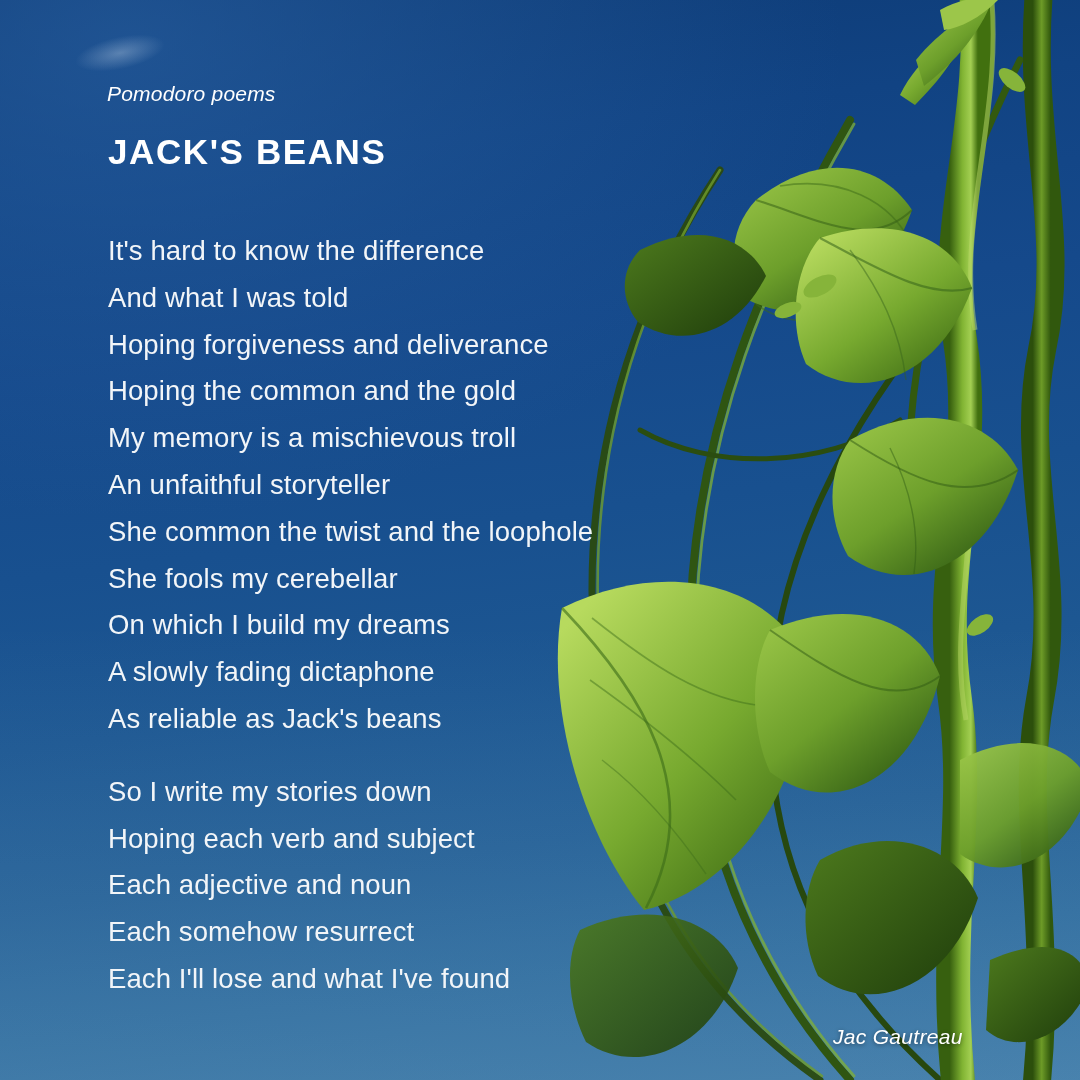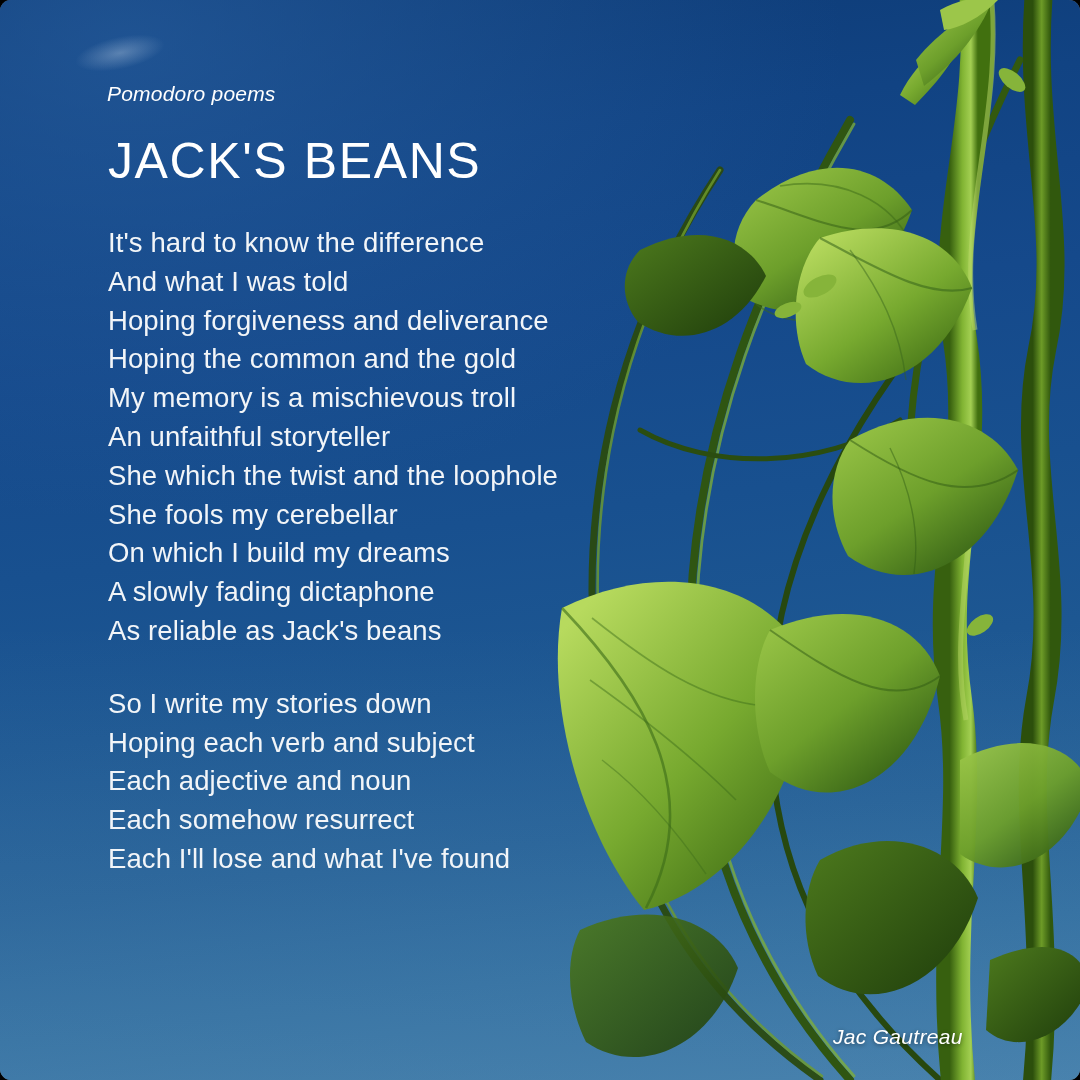--- a/index.html
+++ b/index.html
@@ -7,21 +7,20 @@
     padding: 0;
     background: #000;
   }
   .canvas {
     position: relative;
     width: 1080px;
     height: 1080px;
     overflow: hidden;
     font-family: "Liberation Sans", sans-serif;
     background: #737373;
-    border-radius: 11px;
   }
 
   
   .sky {
     position: absolute;
     inset: 0;
     background:
       radial-gradient(120% 80% at 12% 4%, rgba(40,95,160,0.65) 0%, rgba(20,58,110,0) 55%),
       linear-gradient(173deg,
         #0d3a74 0%,
@@ -65,39 +64,40 @@
     font-size: 21px;
     font-style: italic;
     color: #ffffff;
     letter-spacing: 0.2px;
     white-space: nowrap;
   }
   .title {
     position: absolute;
     left: 108px;
     top: 132px;
-    font-size: 50px;
-    font-weight: 400;
+    font-size: 35px;
+    font-weight: 700;
     color: #ffffff;
     letter-spacing: 1.6px;
     white-space: nowrap;
   }
   .poem {
     position: absolute;
     left: 108px;
     top: 224px;
     width: 560px;
   }
   .stanza { margin: 0 0 34px 0; }
   .line {
     font-size: 27.5px;
     line-height: 38.8px;
     color: #f2f5f8;
     letter-spacing: 0.1px;
     white-space: nowrap;
+    margin-top: 8px;
   }
   .author {
     position: absolute;
     left: 833px;
     top: 1025px;
     font-size: 21px;
     font-style: italic;
     color: #ffffff;
     letter-spacing: 0.3px;
     white-space: nowrap;
@@ -219,21 +219,21 @@
   <div class="title">JACK'S BEANS</div>
 
   <div class="poem">
     <div class="stanza">
       <div class="line">It's hard to know the difference</div>
       <div class="line">And what I was told</div>
       <div class="line">Hoping forgiveness and deliverance</div>
       <div class="line">Hoping the common and the gold</div>
       <div class="line">My memory is a mischievous troll</div>
       <div class="line">An unfaithful storyteller</div>
-      <div class="line">She which the twist and the loophole</div>
+      <div class="line">She common the twist and the loophole</div>
       <div class="line">She fools my cerebellar</div>
       <div class="line">On which I build my dreams</div>
       <div class="line">A slowly fading dictaphone</div>
       <div class="line">As reliable as Jack's beans</div>
     </div>
     <div class="stanza">
       <div class="line">So I write my stories down</div>
       <div class="line">Hoping each verb and subject</div>
       <div class="line">Each adjective and noun</div>
       <div class="line">Each somehow resurrect</div>

